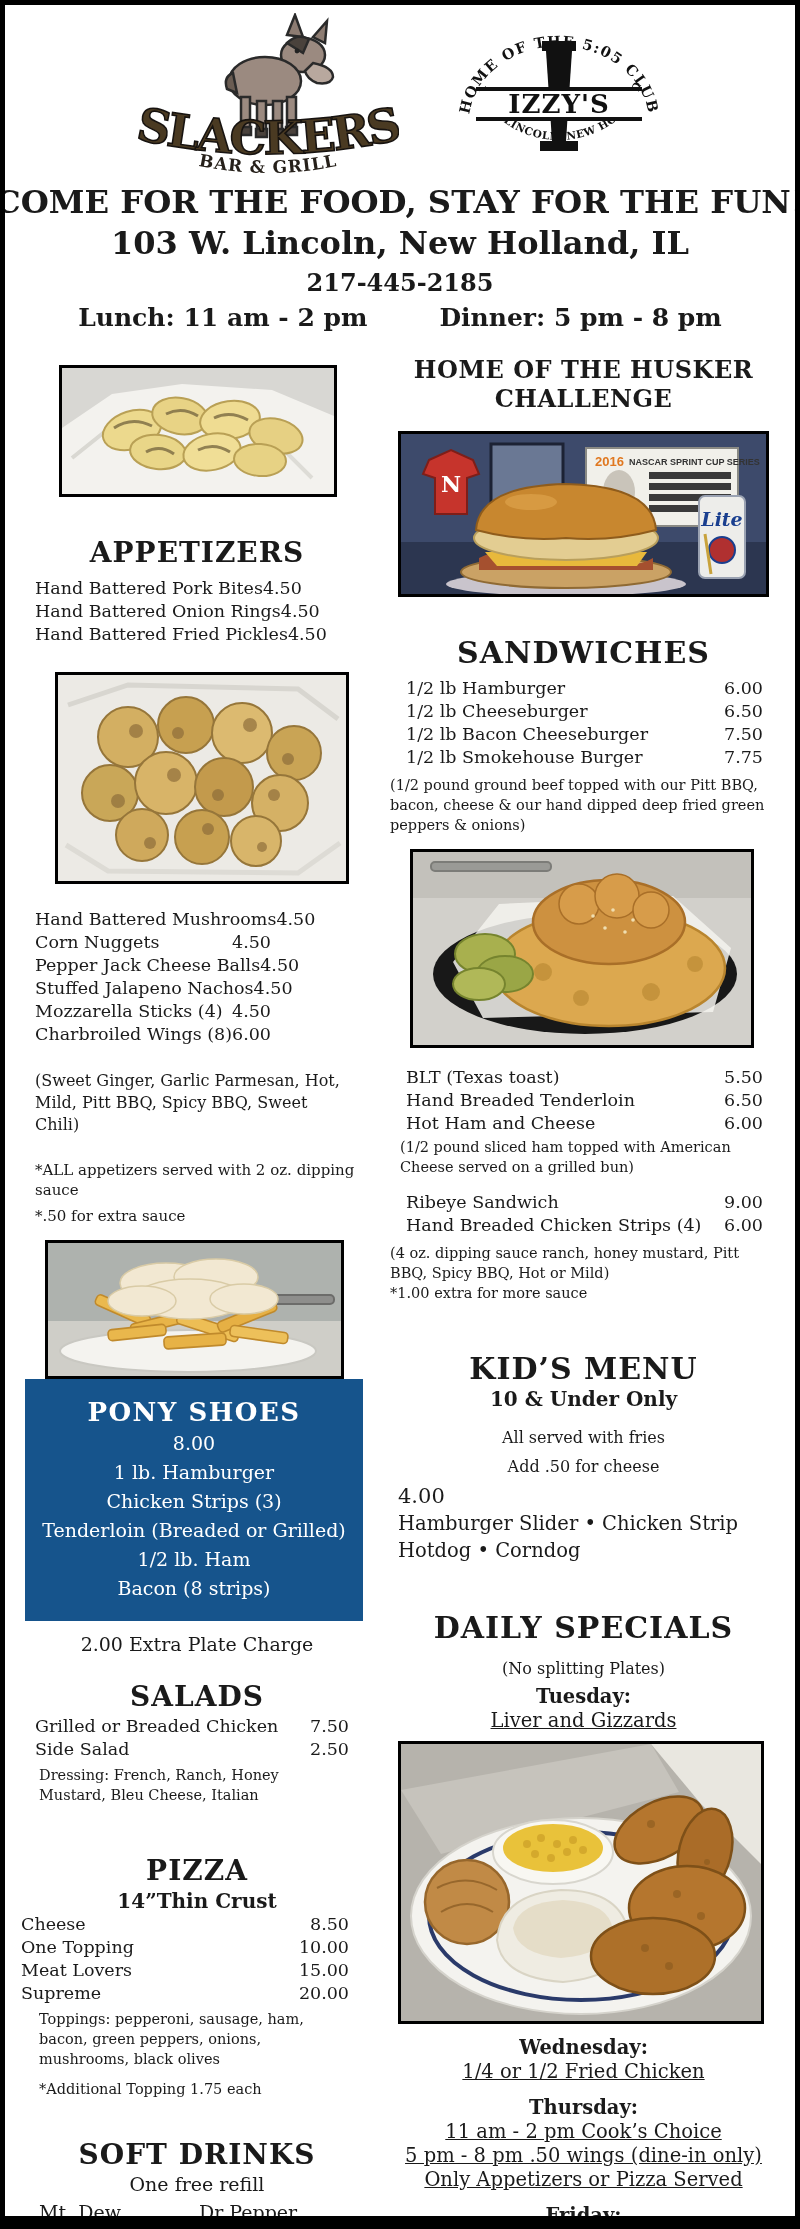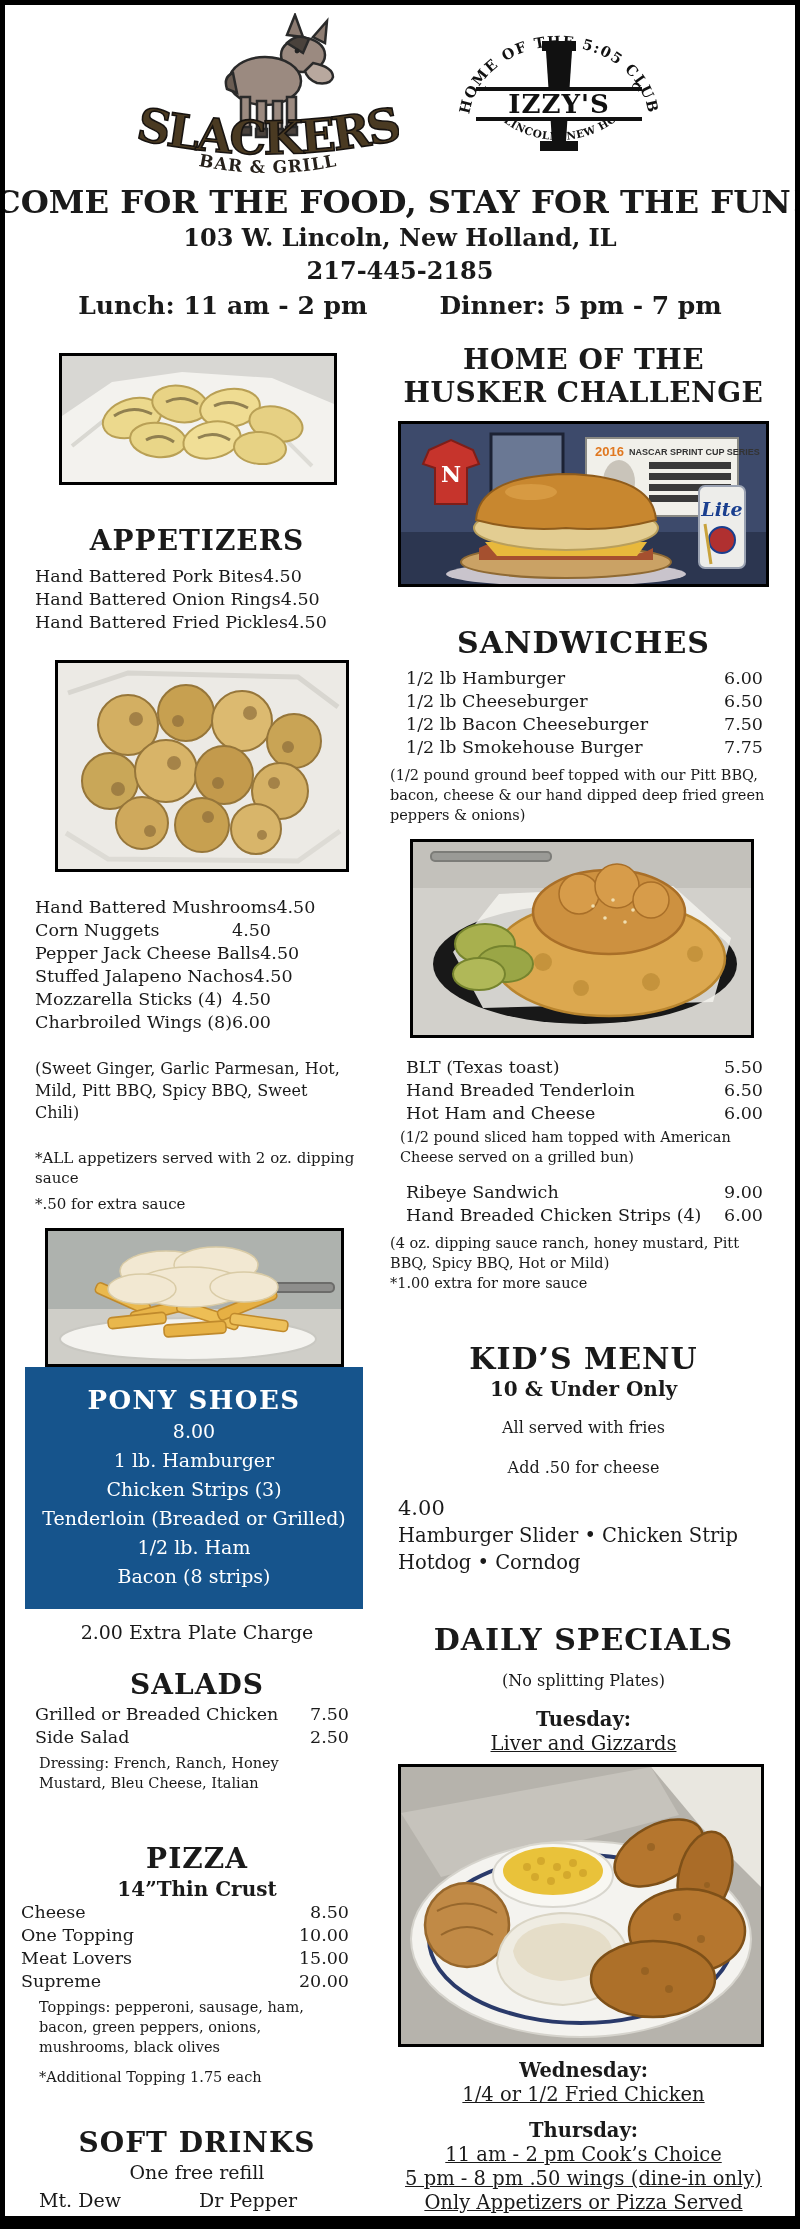--- a/index.html
+++ b/index.html
@@ -5,21 +5,21 @@
   html,body{margin:0;padding:0;background:#888;}
   .page{
     position:relative;width:800px;height:2229px;margin:0 auto;background:#fff;
     border-left:5px solid #000;border-right:5px solid #000;border-top:5px solid #000;border-bottom:13px solid #000;
     box-sizing:border-box;overflow:hidden;
     font-family:"DejaVu Serif",serif;color:#1a1a1a;
   }
   
   .logos{display:flex;justify-content:center;align-items:flex-start;gap:55px;margin-top:8px;height:168px;}
   .tagline{text-align:center;font-weight:bold;font-size:31px;line-height:38px;letter-spacing:0px;white-space:nowrap;transform:scaleX(1.04);margin:2px 0 0 0;}
-  .addr{text-align:center;font-weight:bold;font-size:24px;line-height:33px;margin:0;}
+  .addr{text-align:center;font-weight:bold;font-size:32px;line-height:33px;margin:6px;}
   .phone{text-align:center;font-weight:bold;font-size:24px;line-height:33px;margin:0;}
   .hours{display:flex;justify-content:center;gap:72px;font-weight:bold;font-size:25px;line-height:38px;margin:0 0 14px 0;}
   
   .columns{display:flex;align-items:stretch;}
   .col-left{width:360px;box-sizing:border-box;padding:0 6px 0 30px;}
   .divider{width:5px;background:#000;margin-bottom:22px;}
   .col-right{flex:1;box-sizing:border-box;padding:0 40px 0 33px;}
   
   figure{margin:0;}
   .photo{border:3px solid #000;display:block;}
@@ -36,23 +36,23 @@
   .center{text-align:center;}
   
   .ponybox{background:#16548C;color:#fff;text-align:center;width:338px;margin-left:-10px;padding:16px 4px 18px 4px;box-sizing:border-box;}
   .ponybox .pt{font-weight:bold;font-size:26px;letter-spacing:1.5px;line-height:34px;margin:0;}
   .ponybox p{margin:0;font-size:19px;line-height:29px;}
   
   .drinks{display:flex;padding:0 4px;}
   .drinks ul{list-style:none;margin:0;padding:0;font-size:19px;line-height:26px;}
   .drinks ul:first-child{width:160px;}
   
-  .husker-title{font-weight:bold;font-size:28px;text-align:center;letter-spacing:0.5px;margin:4px 0 12px 0;}
+  .husker-title{font-weight:bold;font-size:24px;text-align:center;letter-spacing:0.5px;margin:4px 0 18px 0;}
   .kid-line{font-size:19.5px;line-height:27px;margin:0;text-align:left;}
-  .kid-small{font-size:16px;line-height:25px;margin:15px;text-align:center;}
+  .kid-small{font-size:16px;line-height:25px;margin:4px;text-align:center;}
   .day{font-weight:bold;font-size:19.5px;line-height:24px;margin:12px 0 0 0;text-align:center;}
   .dline{font-size:19.5px;line-height:24px;margin:0;text-align:center;text-decoration:underline;}
   .mt6{margin-top:6px;}.mt10{margin-top:10px;}.mt14{margin-top:14px;}.mt18{margin-top:18px;}
   .mt24{margin-top:24px;}.mt30{margin-top:48px;}.mt38{margin-top:38px;}
 </style>
 </head>
 <body>
 
 <div class="page">
 
@@ -115,21 +115,21 @@
         <rect x="22" y="104" width="166" height="4" fill="#111"></rect>
         <text x="105" y="100" font-family="DejaVu Serif, serif" font-weight="bold" font-size="26" fill="#111" text-anchor="middle" letter-spacing="1">IZZY'S</text>
       </svg>
     </div>
 
     <p class="tagline">COME FOR THE FOOD, STAY FOR THE FUN!</p>
     <p class="addr">103 W. Lincoln, New Holland, IL</p>
     <p class="phone">217-445-2185</p>
     <div class="hours">
       <span>Lunch: 11 am - 2 pm</span>
-      <span>Dinner: 5 pm - 7 pm</span>
+      <span>Dinner: 5 pm - 8 pm</span>
     </div>
   </div>
 
   <div class="columns">
 
     <div class="col-left">
 
       <figure style="margin:14px 0 0 24px;">
         <svg class="photo" width="272" height="126" viewBox="0 0 272 126">
           <rect width="272" height="126" fill="#d8d7d3"></rect>

